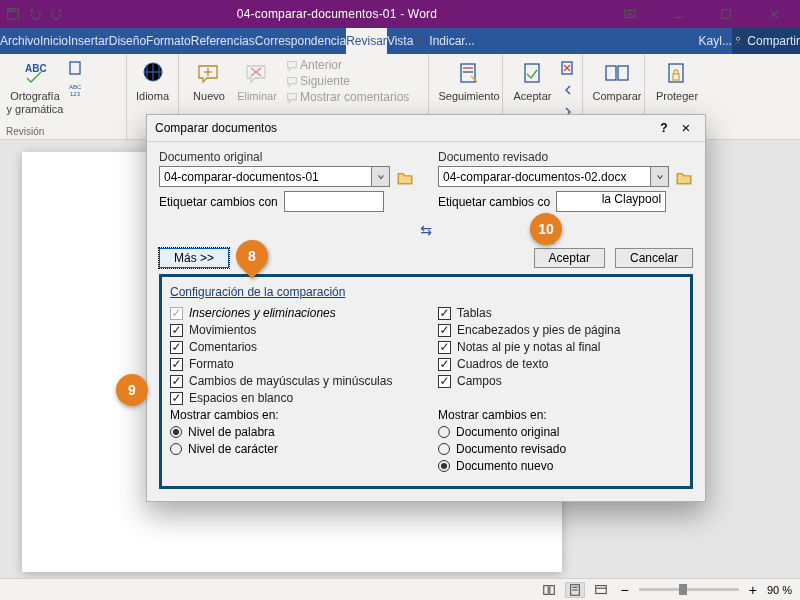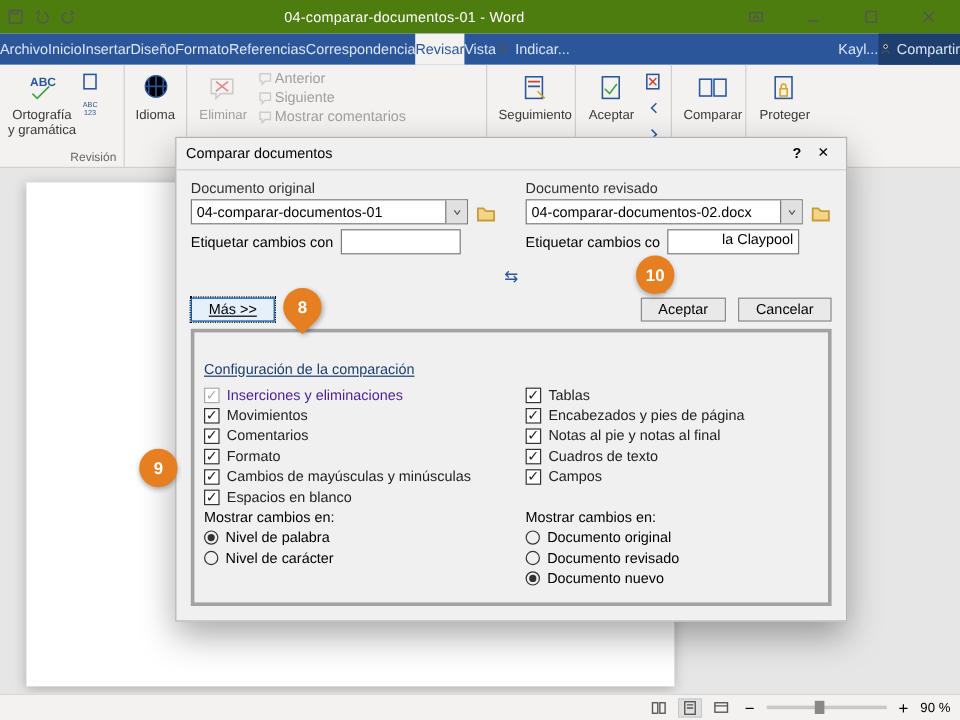--- a/index.html
+++ b/index.html
@@ -1,39 +1,39 @@
 <!DOCTYPE html>
 <html><head>
 <meta charset="utf-8">
 <style>
   * { box-sizing: border-box; font-family: "Segoe UI", Tahoma, sans-serif; font-size: 12px; }
   body { margin: 0; padding: 0; width: 800px; height: 600px; background: #fff; overflow: hidden; }
 
   
-  .titlebar { background:#4d7c0f; color:#fff; height:28px; display:flex; align-items:center; padding:0 6px;gap:30px; }
+  .titlebar { background:#701a75; color:#fff; height:28px; display:flex; align-items:center; padding:0 6px;gap:30px; }
   .titlebar .left, .titlebar .right { display:flex; align-items:center; gap:8px; }
   .titlebar .center { flex:1; text-align:center; font-size:12px; letter-spacing:.2px; }
   .titlebar svg { fill:#fff; width:14px; height:14px; display:block; }
   .winbtn { width:40px; height:24px; display:flex; align-items:center; justify-content:center; }
 
   
   .tabbar { background:#2b579a; color:#dbe5f4; height:26px; display:flex; align-items:stretch; }
   .tabbar .tab { padding:0 0; display:flex; align-items:center; cursor:default; }
   .tabbar .tab.sel { background:#f3f2f1; color:#2b579a; }
   .tabbar .spacer { flex:1; }
 
   
   .ribbon { background:#f3f2f1; border-bottom:1px solid #d2d0ce; height:86px; display:flex; }
   .rgroup { border-right:1px solid #d2d0ce; padding:4px 6px 2px 6px; display:flex; flex-direction:column; justify-content:space-between; }
   .rgroup .buttons { display:flex; align-items:flex-start; gap:4px; }
   .rbtn { display:flex; flex-direction:column; align-items:center; width:58px; padding-top:2px; gap:2px; }
   .rbtn .ic { width:28px; height:28px; display:flex; align-items:center; justify-content:center; }
   .rbtn .lbl { text-align:center; font-size:11px; line-height:13px; color:#3b3a39; }
   .rbtn.dim .lbl { color:#a19f9d; }
-  .rgroup .gname { text-align:right; font-size:10px; color:#666; }
+  .rgroup .gname { text-align:left; font-size:10px; color:#666; }
   .rsmall { display:flex; flex-direction:column; gap:2px; }
   .rsmall div { display:flex; align-items:center; gap:1px; font-size:11px; color:#a19f9d; }
   .rsmall svg { width:14px; height:14px; }
 
   
   .docwrap { position:absolute; top:140px; bottom:22px; left:0; right:0; background:#e6e6e6; }
   .page { position:absolute; left:22px; top:12px; width:540px; height:420px; background:#fff; box-shadow:0 2px 10px rgba(0,0,0,.25); }
 
   
   .dialog { position:absolute; left:146px; top:114px; width:560px; background:#f0f0f0; border:1px solid #b2b2b2; box-shadow:0 12px 28px rgba(0,0,0,.35); }
@@ -47,31 +47,31 @@
   .sect-label { font-size:12px; color:#333; margin-bottom:2px; }
   .combo { display:flex; align-items:center; gap:6px; }
   .combo .field { flex:1; display:flex; align-items:center; border:1px solid #7a7a7a; background:#fff; height:21px; }
   .combo .field span { flex:1; padding:0 4px; white-space:nowrap; overflow:hidden; }
   .combo .drop { width:18px; border-left:1px solid #7a7a7a; background:#e1e1e1; height:100%; display:flex; align-items:center; justify-content:center; }
   .combo .folder { width:18px; height:18px; display:flex; align-items:center; justify-content:center; }
   .labrow { display:flex; align-items:center; gap:6px; margin-top:4px; }
   .txtinput { border:1px solid #7a7a7a; background:#fff; height:21px; padding:0 4px; flex:1; }
   .arrows { text-align:center; margin:10px 0 10px 0; color:#2b579a; font-size:14px; }
   .btnrow { display:flex; align-items:center; }
-  .btnrow .left { display:flex;text-decoration:underline; }
+  .btnrow .left { display:flex; }
   .btnrow .right { margin-left:auto; display:flex; gap:10px; }
   .btn { border:1px solid #8a8a8a; background:#e9e9e9; padding:2px 14px; min-width:70px; text-align:center; }
   .btn.focus { outline:1px dotted #000; border:1px solid #005fbd; background:#e6f0fb; }
 
-  .expand { border:3px solid #a3a3a3; margin-top:6px; padding:24px 8px 10px 8px; }
+  .expand { border:3px solid #0c4a6e; margin-top:6px; padding:8px 8px 10px 8px; }
   .grouphead { color:#1a3e6f; text-decoration:underline; font-size:12px; margin-bottom:4px; }
   .check { display:flex; align-items:center; gap:6px; font-size:12px; color:#222; margin:3px 0; }
   .box { width:13px; height:13px; border:1px solid #333; background:#fff; display:flex; align-items:center; justify-content:center; }
   .box.dim { border-color:#aaa; color:#aaa; }
-  .box.dim + span { color:#4c1d95; }
+  .box.dim + span { color:#000000;font-style:italic; }
   .radio { display:flex; align-items:center; gap:6px; font-size:12px; margin:3px 0; }
   .rad { width:12px; height:12px; border:1px solid #333; border-radius:50%; display:flex; align-items:center; justify-content:center; }
   .rad .dot { width:6px; height:6px; background:#333; border-radius:50%; }
 
   
   .callout { position:absolute; width:32px; height:32px; border-radius:50% 50% 50% 0; background:#e57f21; transform:rotate(-45deg); display:flex; align-items:center; justify-content:center; box-shadow:0 2px 4px rgba(0,0,0,.3); }
   .callout span { transform:rotate(45deg); color:#fff; font-weight:bold; font-size:14px; }
   .callout.left { border-radius:50% 50% 50% 50% / 50% 50% 50% 50%; }
   .callout.left::after { content:""; position:absolute; right:-4px; top:11px; width:0; height:0; border:6px solid transparent; border-left-color:#e57f21; transform:rotate(45deg);}
   .callout.down { border-radius:50%; }
@@ -161,21 +161,21 @@
   <div class="tab" style="background:#1e3e6e;">
     <svg viewBox="0 0 16 16" style="width:12px;height:12px;stroke:#fff;">
         <circle cx="8" cy="5" r="2"></circle>
         <path d="M4 13c0-2 2-3 4-3s4 1 4 3"></path>
       </svg>
     &nbsp;<span>Compartir</span>
   </div>
 </div>
 
 <div class="ribbon">
-  <div class="rgroup" style="width:104px;">
+  <div class="rgroup" style="width:127px;">
     <div class="buttons">
       <div class="rbtn">
         <div class="ic">
             <svg viewBox="0 0 28 28">
               <text x="4" y="12" style="font:bold 10px sans-serif;fill:#2b579a;stroke:none;">ABC</text>
               <path d="M6 18l4 4 10-10" style="stroke:#3ba23b"></path>
             </svg>
           </div>
         <div class="lbl">Ortografía y gramática</div>
       </div>
@@ -200,20 +200,30 @@
               <path d="M5 12h18M14 3v18M8 5c0 7 0 14 0 14M20 5c0 7 0 14 0 14" style="stroke:#2b579a"></path>
             </svg>
           </div>
         <div class="lbl">Idioma</div>
       </div>
     </div>
     <div class="gname"></div>
   </div>
   <div class="rgroup" style="width:250px;">
     <div class="buttons" style="gap:0;">
+      <div class="rbtn" style="width:48px;">
+        <div class="ic">
+            <svg viewBox="0 0 28 28">
+              <path d="M4 6h18v12H12l-4 4v-4H4z" style="stroke:#b38c2f"></path>
+              <line x1="13" y1="8" x2="13" y2="16" style="stroke:#b38c2f"></line>
+              <line x1="9" y1="12" x2="17" y2="12" style="stroke:#b38c2f"></line>
+            </svg>
+          </div>
+        <div class="lbl">Nuevo</div>
+      </div>
       <div class="rbtn dim" style="width:48px;">
         <div class="ic">
             <svg viewBox="0 0 28 28">
               <path d="M4 6h18v12H12l-4 4v-4H4z" style="stroke:#ccc"></path>
               <line x1="8" y1="8" x2="18" y2="16" style="stroke:#d88"></line>
               <line x1="18" y1="8" x2="8" y2="16" style="stroke:#d88"></line>
             </svg>
           </div>
         <div class="lbl">Eliminar</div>
       </div>

